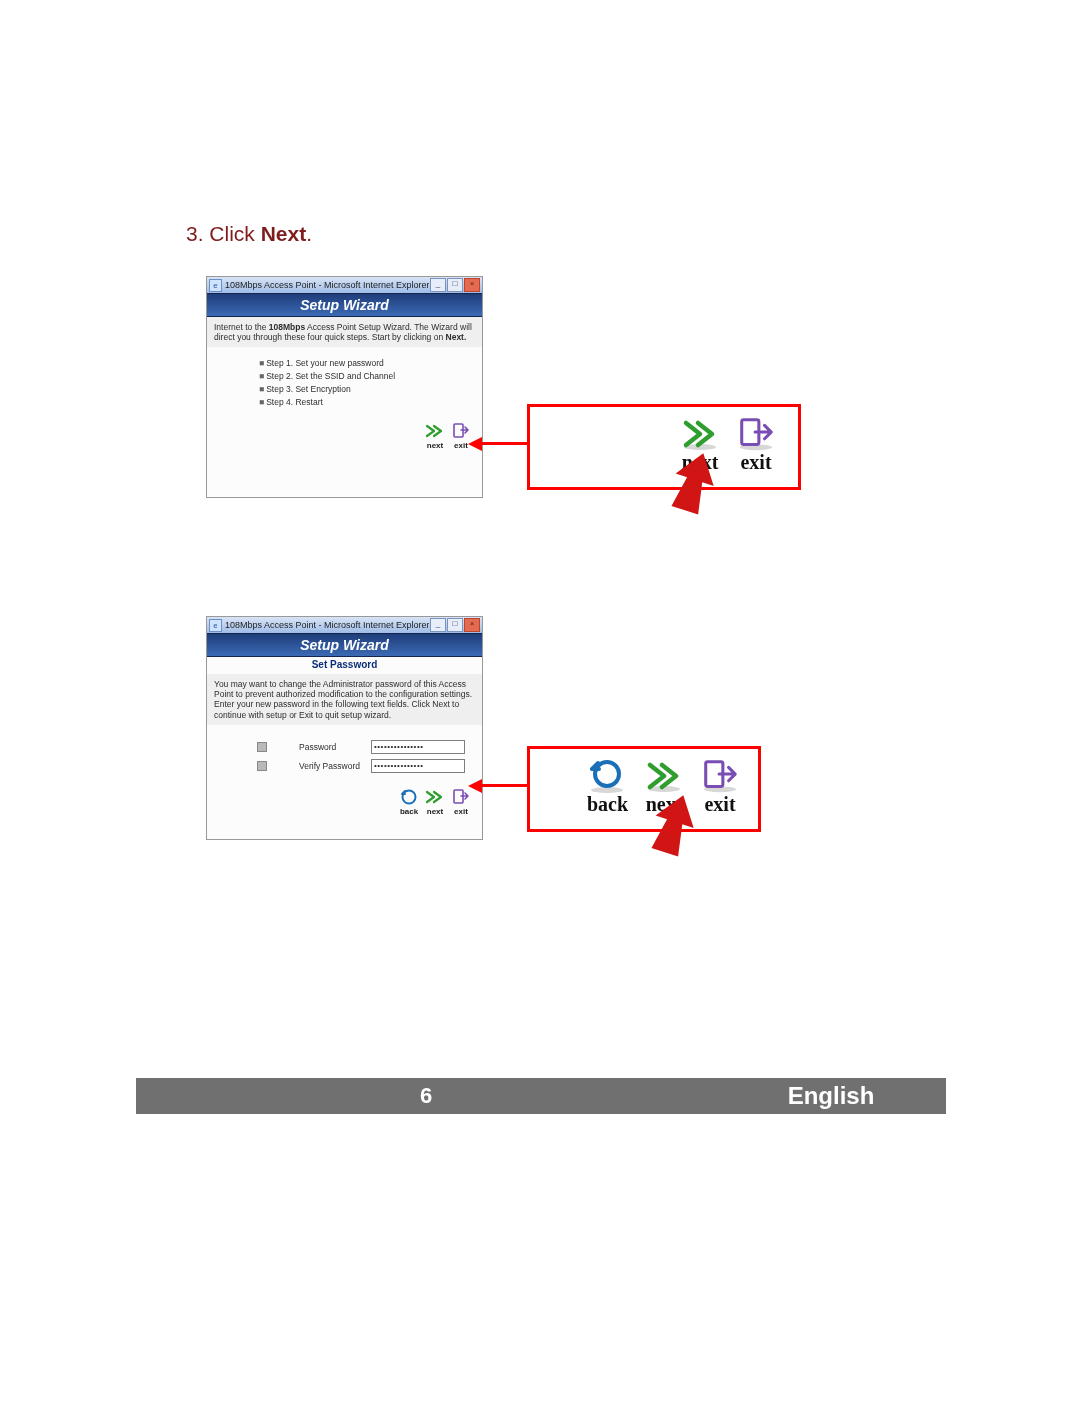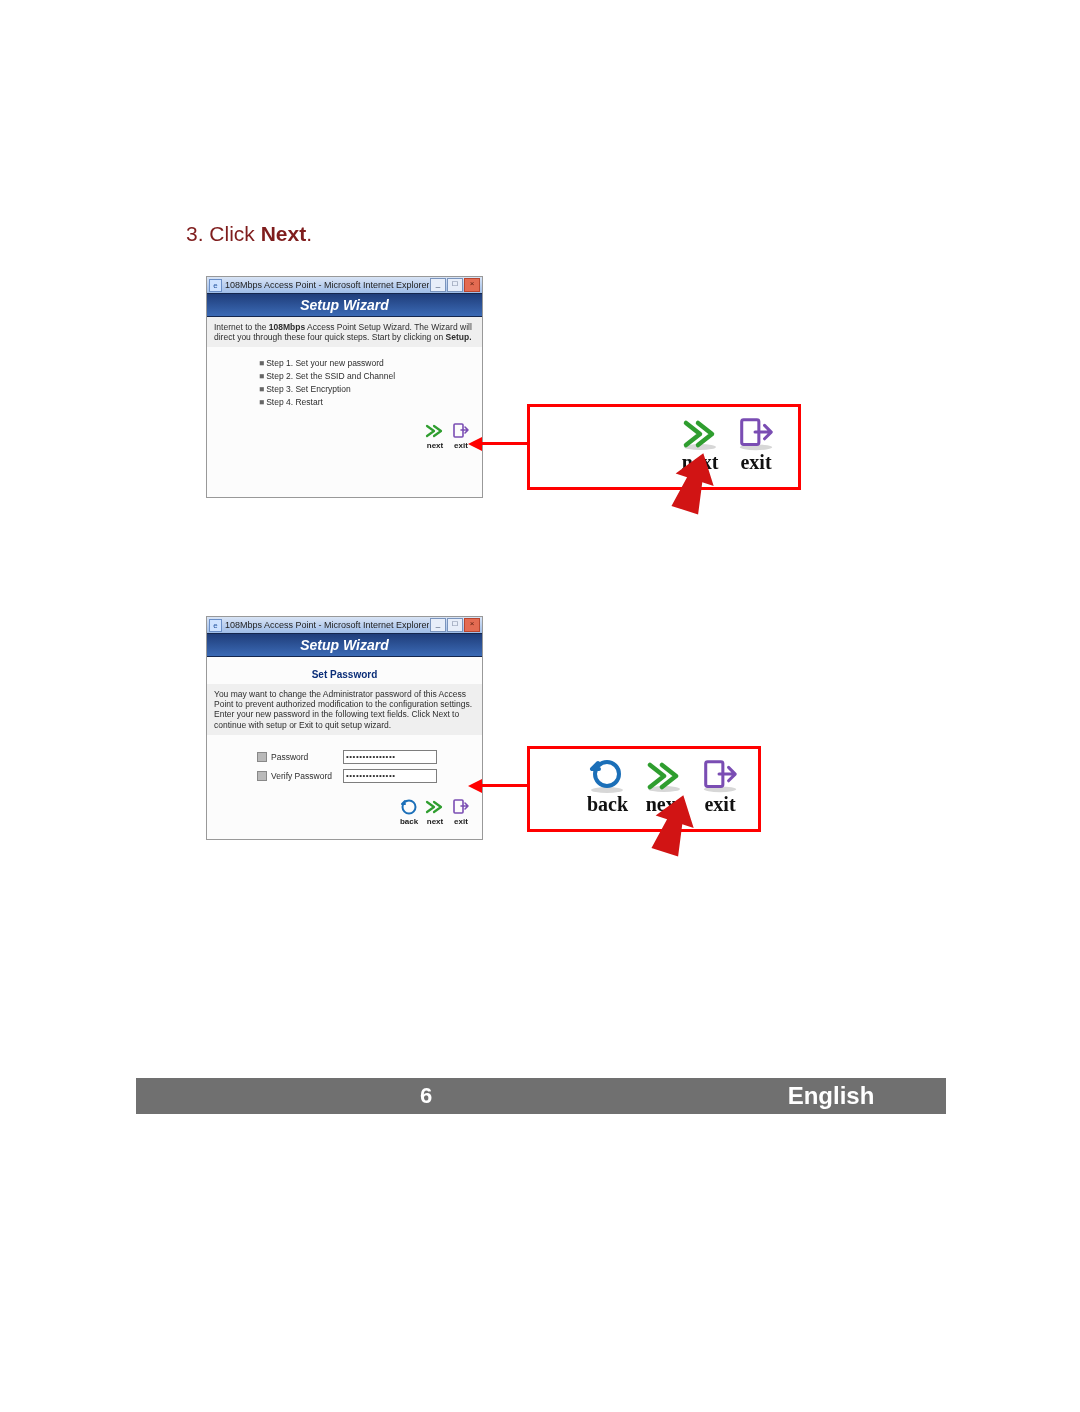--- a/index.html
+++ b/index.html
@@ -73,21 +73,21 @@
     font-weight: 700;
     display: flex; align-items: center; justify-content: center;
     border-top: 1px solid #14264d;
     border-bottom: 1px solid #14264d;
   }
   .subtitle {
     text-align: center;
     font-size: 10px;
     font-weight: 700;
     color: #0b2e78;
-    padding: 12px 0 4px;
+    padding: 2px 0 4px;
   }
 
   .para {
     background: #efefef;
     padding: 5px 7px;
     font-size: 8.5px;
     color: #2d2d2d;
     line-height: 1.2;
   }
 
@@ -106,21 +106,21 @@
     color: #2d2d2d;
   }
   .frow { display: flex; align-items: center; margin: 5px 0; }
   .frow .chip {
     width: 8px; height: 8px;
     background: #b9b9b9;
     border: 1px solid #888;
     margin-right: 4px;
     margin-left: 42px;
   }
-  .frow label { width: 72px; }
+  .frow label { width: 72px; margin-left: 28px; }
   .pw {
     width: 88px; height: 12px;
     border: 1px solid #7e7e7e;
     background: #fff;
     font-size: 8px;
     letter-spacing: 0.5px;
     padding: 0 2px;
     line-height: 12px;
   }
 
@@ -211,21 +211,21 @@
   <div class="win" style="left:206px; top:276px; height:220px;">
     <div class="titlebar">
       <div class="ie">e</div>
       <div class="ttl">108Mbps Access Point - Microsoft Internet Explorer</div>
       <div class="winbtn">_</div>
       <div class="winbtn">□</div>
       <div class="winbtn close">×</div>
     </div>
     <div class="ribbon">Setup Wizard</div>
     <div class="para">
-      <span>Internet to the </span><b>108Mbps</b><span> Access Point Setup Wizard. The Wizard will direct you through these four quick steps. Start by clicking on </span><b>Setup.</b>
+      <span>Internet to the </span><b>108Mbps</b><span> Access Point Setup Wizard. The Wizard will direct you through these four quick steps. Start by clicking on </span><b>Next.</b>
     </div>
     <div class="steps">
       <div><span class="bul">■</span><span>Step 1. Set your new password</span></div>
       <div><span class="bul">■</span><span>Step 2. Set the SSID and Channel</span></div>
       <div><span class="bul">■</span><span>Step 3. Set Encryption</span></div>
       <div><span class="bul">■</span><span>Step 4. Restart</span></div>
     </div>
     <div class="navrow">
       <div class="navitem">
         <div class="svgwrap">

